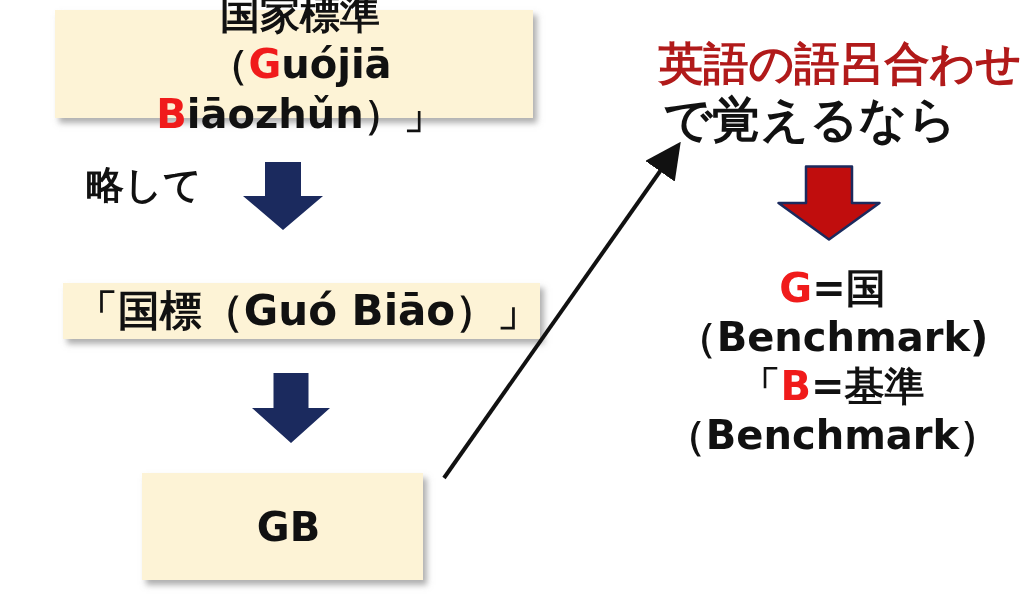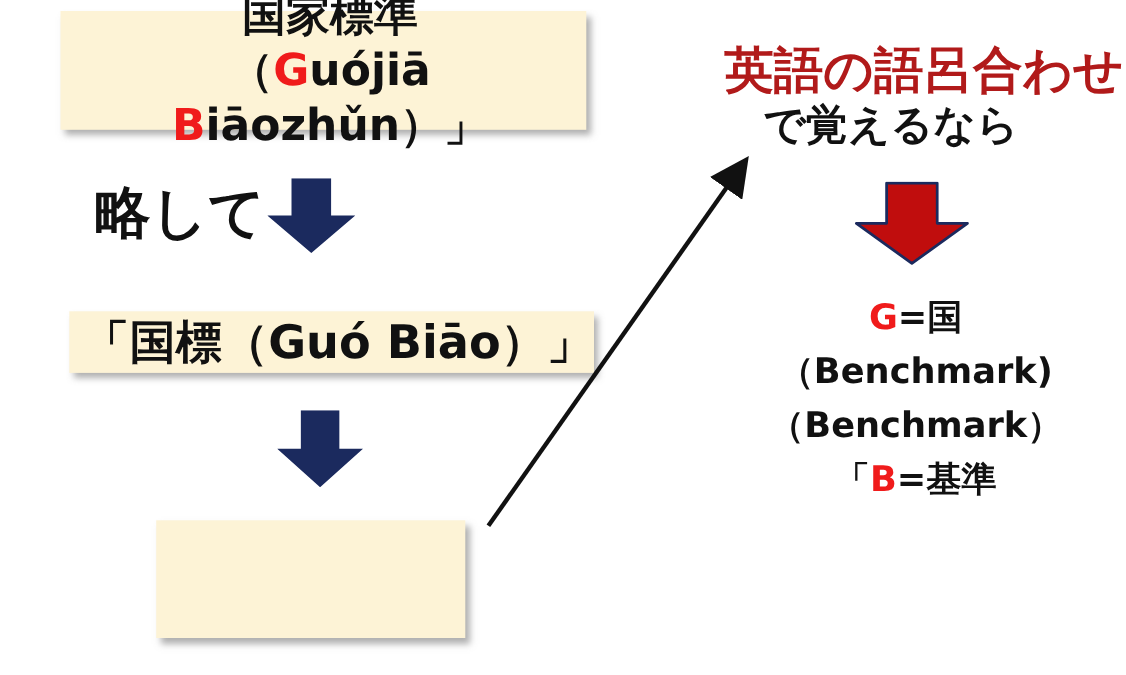--- a/index.html
+++ b/index.html
@@ -27,35 +27,35 @@
     align-items: center;
     justify-content: center;
     text-align: center;
     line-height: 1.25;
     padding-left: 12px;
   }
   .box1 { left: 55px; top: 10px;  width: 478px; height: 108px; font-size: 40px; }
   .box2 { left: 63px; top: 283px; width: 477px; height: 56px;  font-size: 42px; }
   .box3 { left: 142px; top: 473px; width: 281px; height: 107px; font-size: 40px; }
 
-  .step-label { font-size: 51px; white-space: nowrap; font-family: Liberation Mono, monospace; }
+  .step-label { font-size: 38px; white-space: nowrap; font-family: Liberation Mono, monospace; }
   .label1 { left: 86px; top: 160px; }
   .label2 { left: 26px; top: 378px; }
 
   .red-letter { color: #f01b1b; }
 
   .heading-red  { left: 640px; top: 34px; width: 400px; text-align: center;
                   font-size: 45px; color: #b11a1a; white-space: nowrap; }
   .heading-black{ left: 610px; top: 88px; width: 400px; text-align: center;
-                  font-size: 38px; white-space: nowrap; }
+                  font-size: 48px; white-space: nowrap; }
 
   .mnemonic-block {
     left: 660px; top: 264px; width: 345px;
     text-align: center;
-    font-size: 32px;
+    font-size: 40px;
     line-height: 49px;
     white-space: nowrap;
   }
 
   svg { display: block; }
   .overlay { left: 0; top: 0; pointer-events: none; }
 </style>
 </head>
 <body>
 
@@ -77,20 +77,21 @@
     <div><span>「国標（Guó Biāo）」</span></div>
   </div>
 
   <div class="abs" style="left:252px; top:373px;">
     <svg width="78" height="70" viewBox="0 0 78 70">
       <polygon points="21.5,0 56.5,0 56.5,35 78,35 39,70 0,35 21.5,35" fill="#1b2a5e"></polygon>
     </svg>
   </div>
 
   <div class="abs cream-box box3">
+    <div><span>GB</span></div>
   </div>
 
   <svg class="abs overlay" width="1024" height="614" viewBox="0 0 1024 614">
     <defs>
       <marker id="arrowhead" markerWidth="9" markerHeight="9" refX="6.5" refY="4.5" orient="auto">
         <path d="M0,0 L9,4.5 L0,9 z" fill="#111111"></path>
       </marker>
     </defs>
     <line x1="444" y1="478" x2="675" y2="150" stroke="#111111" stroke-width="4" marker-end="url(#arrowhead)"></line>
   </svg>
@@ -100,17 +101,17 @@
 
   <div class="abs" style="left:777px; top:165px;">
     <svg width="104" height="76" viewBox="0 0 104 76">
       <polygon points="29,1.5 75,1.5 75,38 102.5,38 52,74.5 1.5,38 29,38" fill="#c00d0d" stroke="#1b2a5e" stroke-width="2.5" stroke-linejoin="round"></polygon>
     </svg>
   </div>
 
   <div class="abs mnemonic-block">
     <div><span class="red-letter">G</span><span>=国</span></div>
     <div>（Benchmark)</div>
+    <div><span>「</span><span class="red-letter">B</span><span>=基準</span></div>
     <div>（Benchmark）</div>
-    <div><span>「</span><span class="red-letter">B</span><span>=基準</span></div>
   </div>
 
 </div>
 
 </body></html>

